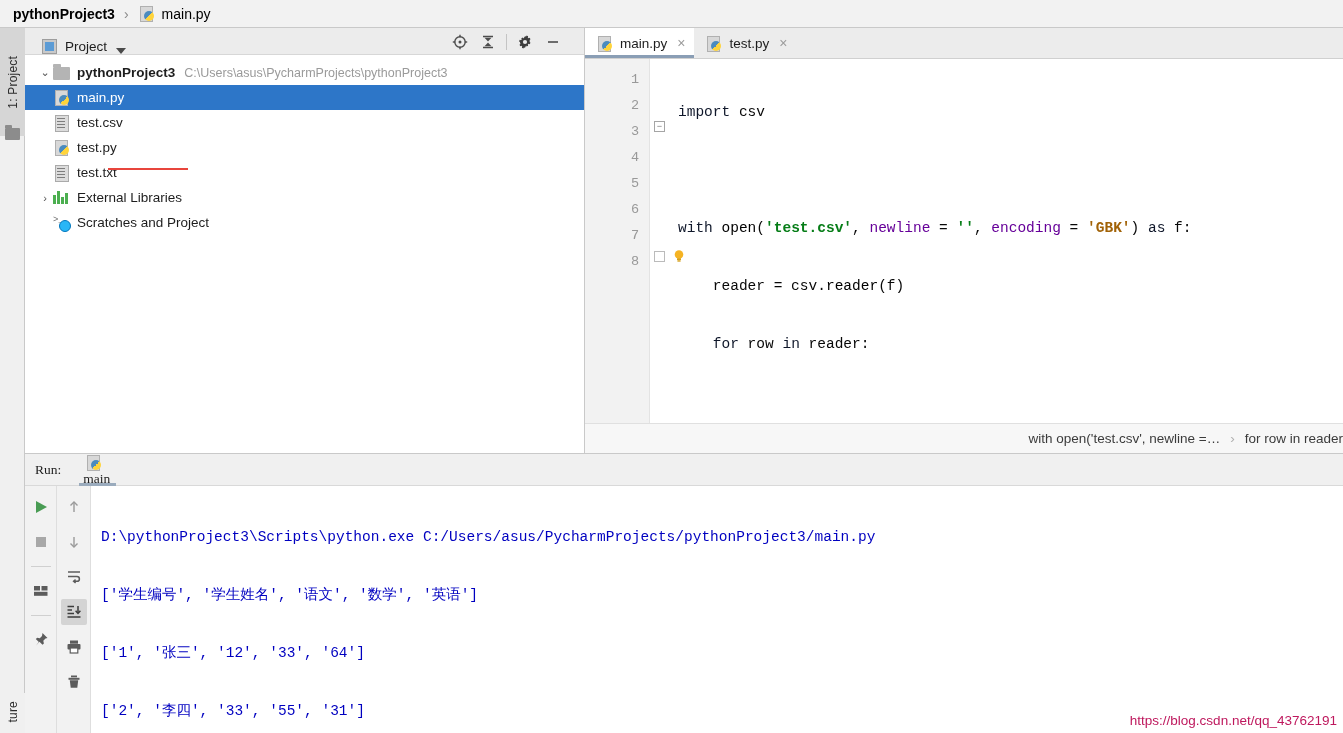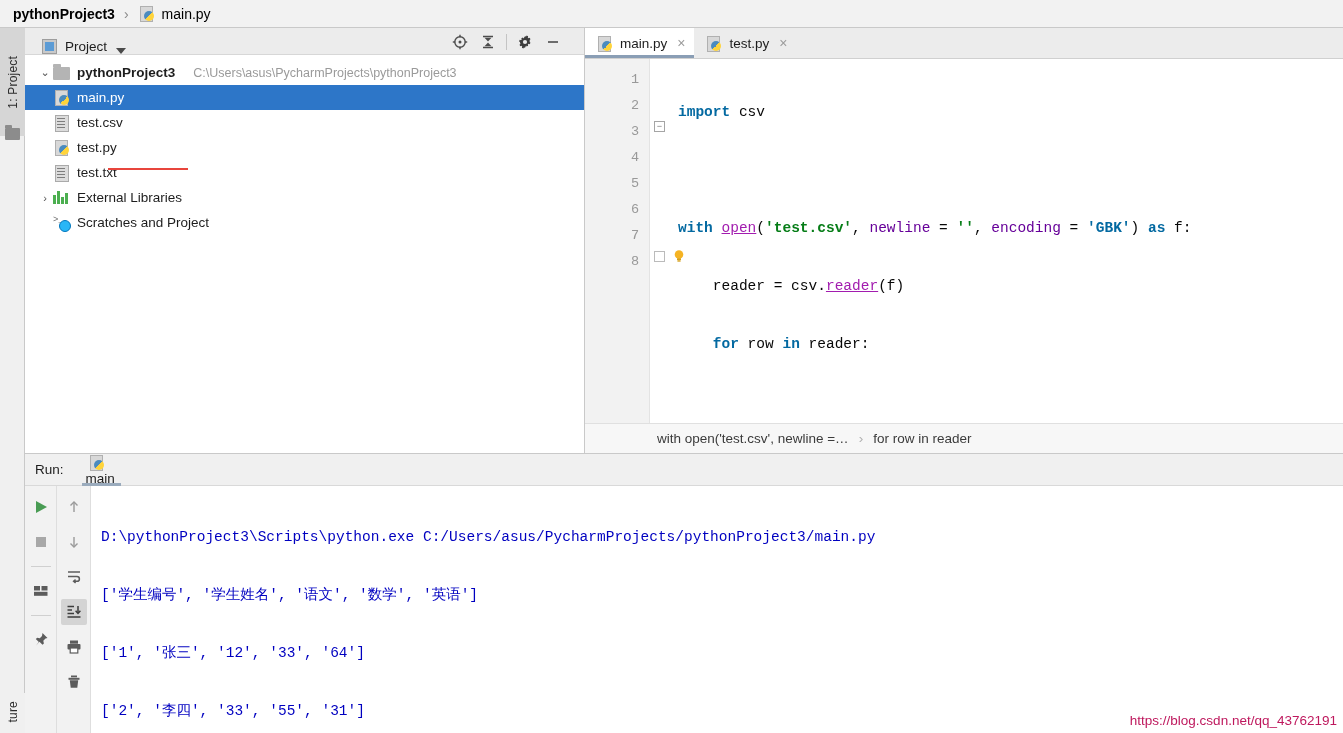--- a/index.html
+++ b/index.html
@@ -95,21 +95,21 @@
     height: 25px; display: flex; align-items: center;
     padding-left: 12px; position: relative; white-space: nowrap;
   }
   .trow.sel { background: #2d76c8; color: #fff; }
   .arrow {
     width: 16px; display: inline-block; text-align: center;
     color: #555; font-size: 11px; flex: 0 0 16px;
   }
   .ind1 { padding-left: 28px; }
   .tlabel-bold { font-weight: bold; }
-  .tpath { color: #9a9a9a; margin-left: 18px; font-size: 12.5px; }
+  .tpath { color: #9a9a9a; margin-left: 9px; font-size: 12.5px; }
   .ico { width: 17px; height: 17px; margin-right: 7px; flex: 0 0 17px; position: relative; }
 
   
   .ico-folder { background: #b4b4b4; border-radius: 1px; height: 13px; margin-top: 2px; }
   .ico-folder::before {
     content: ""; position: absolute; left: 0; top: -3px;
     width: 8px; height: 3px; background: #b4b4b4; border-radius: 1px 1px 0 0;
   }
   
   .ico-py::before {
@@ -177,51 +177,51 @@
     padding-top: 8px; flex: 0 0 65px;
   }
   .gutter .ln { height: 26px; line-height: 26px; text-align: right; padding-right: 10px; }
   .foldcol { width: 22px; flex: 0 0 22px; background: #fff; padding-top: 8px; position: relative; }
   .codecol {
     flex: 1; padding-top: 8px; position: relative;
     font-family: "Liberation Mono", monospace; font-size: 14.5px;
     white-space: pre; overflow: hidden;
   }
   .cline { height: 26px; line-height: 26px; padding-left: 6px; }
-  .kw { color: #0369a1; font-weight: bold; margin-top: 32px; }
-  .fn { color: #a21caf; text-decoration: underline; }
+  .kw { color: #0f172a; font-weight: normal; margin-top: 32px; }
+  .fn { color: #000000; }
   .str { color: #067d17; font-weight: bold; }
-  .strq { color: #0369a1; font-weight: bold; }
+  .strq { color: #a16207; font-weight: bold; }
   .param { color: #660099; }
   .plain { color: #080808; }
   .cmt { color: #9b9b9b; font-style: italic; }
   .lamp {
     position: absolute; left: 22px; top: 190px; width: 14px; height: 14px;
   }
   .fold-mark {
     position: absolute; left: 4px; width: 11px; height: 11px;
     border: 1px solid #a5a5a5; background: #fff; color: #777;
     font-size: 9px; line-height: 9px; text-align: center;
   }
   .breadcrumbbar {
     position: absolute; left: 0; bottom: 0; width: 758px; height: 30px;
     background: #f7f7f7; border-top: 1px solid #e0e0e0;
     display: flex; align-items: center; padding-left: 72px;
-    font-size: 13.5px; color: #3b3b3b;
+    font-size: 13.5px; color: #3b3b3b; justify-content: flex-end;
   }
   .bc-sep { color: #b0b0b0; margin: 0 10px; }
 
   
   .run-panel {
     position: absolute; left: 25px; top: 453px; width: 1318px; height: 280px;
     background: #ffffff; border-top: 1px solid #c9c9c9;
   }
   .run-head {
     height: 32px; background: #f0f0f0; display: flex; align-items: center;
-    padding-left: 10px; border-bottom: 1px solid #d9d9d9;
+    padding-left: 10px; border-bottom: 1px solid #d9d9d9; font-family: Liberation Serif, serif;
   }
   .run-label { font-size: 13.5px; color: #1d1d1d; margin-right: 18px; }
   .run-tab {
     display: flex; align-items: center; height: 32px;
     padding: 0 6px 0 4px; position: relative; font-size: 13.5px; flex-direction: column;
   }
   .run-tab::after {
     content: ""; position: absolute; left: 0; bottom: 0; width: 100%; height: 3px;
     background: #9aabbd;
   }

